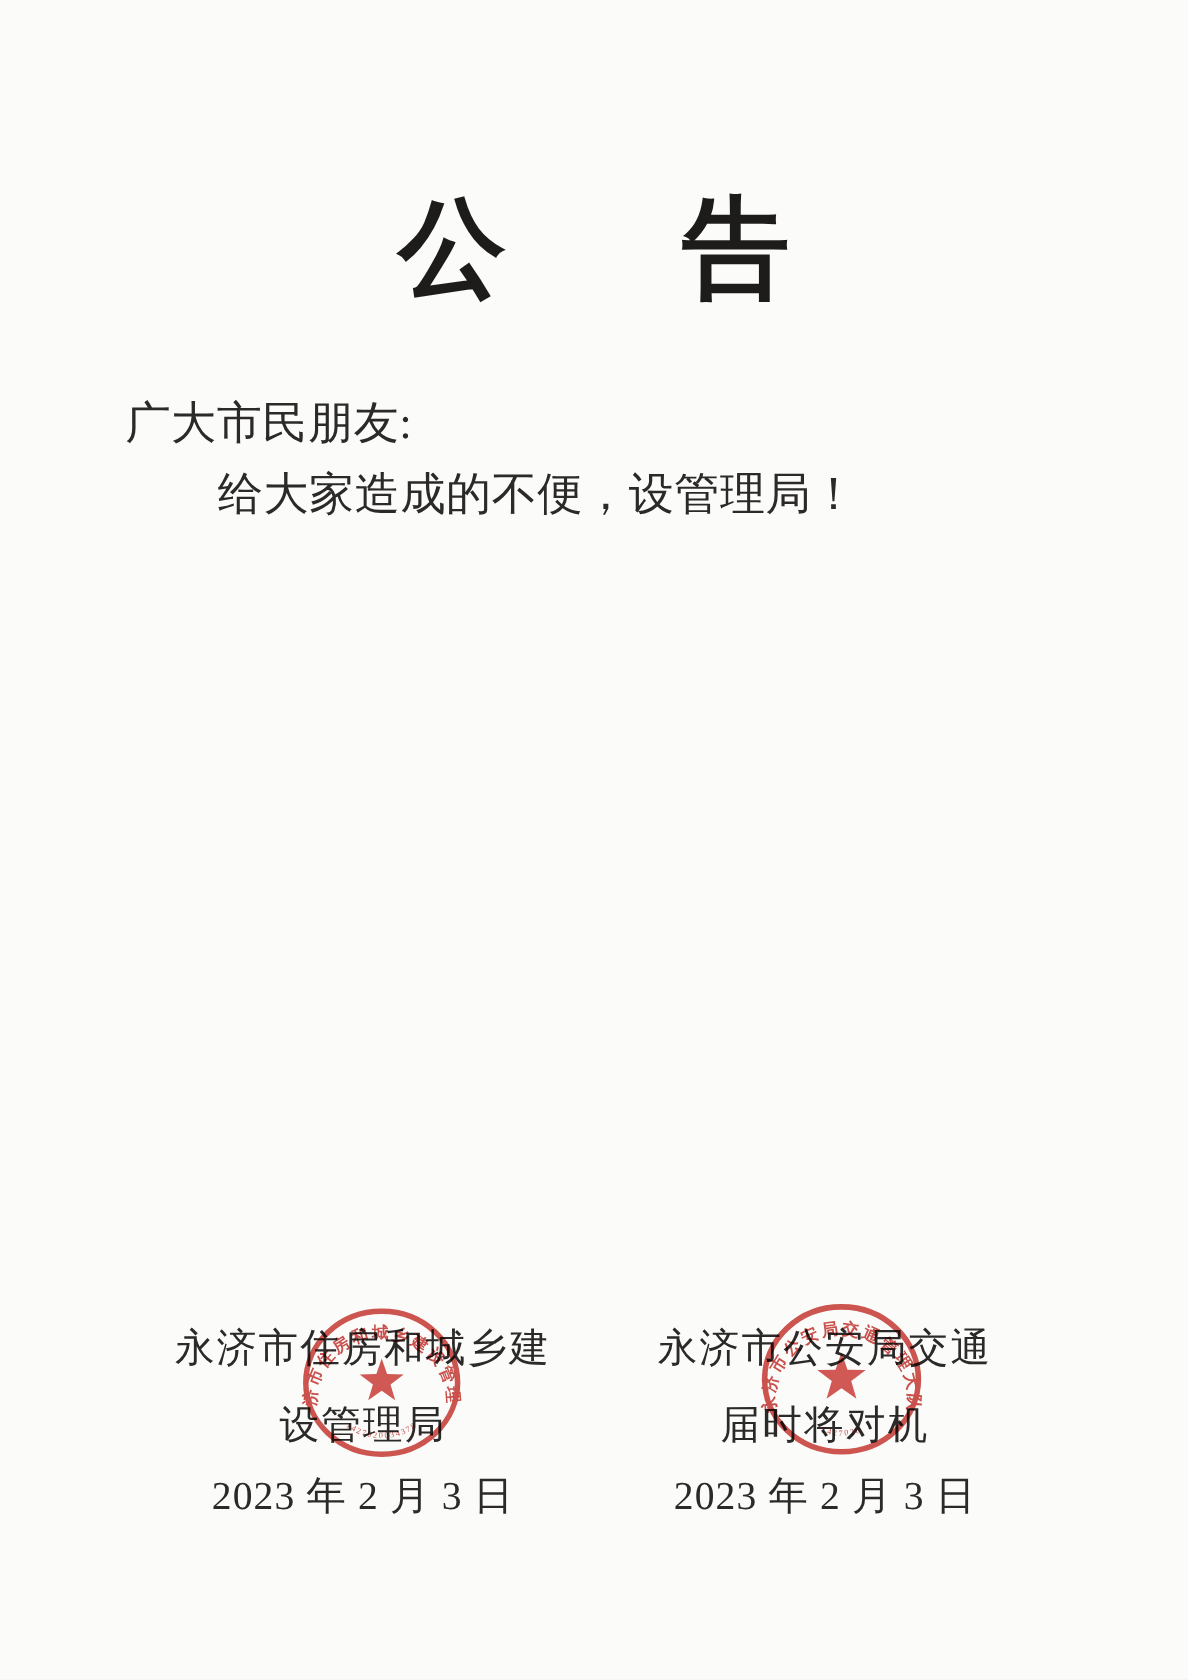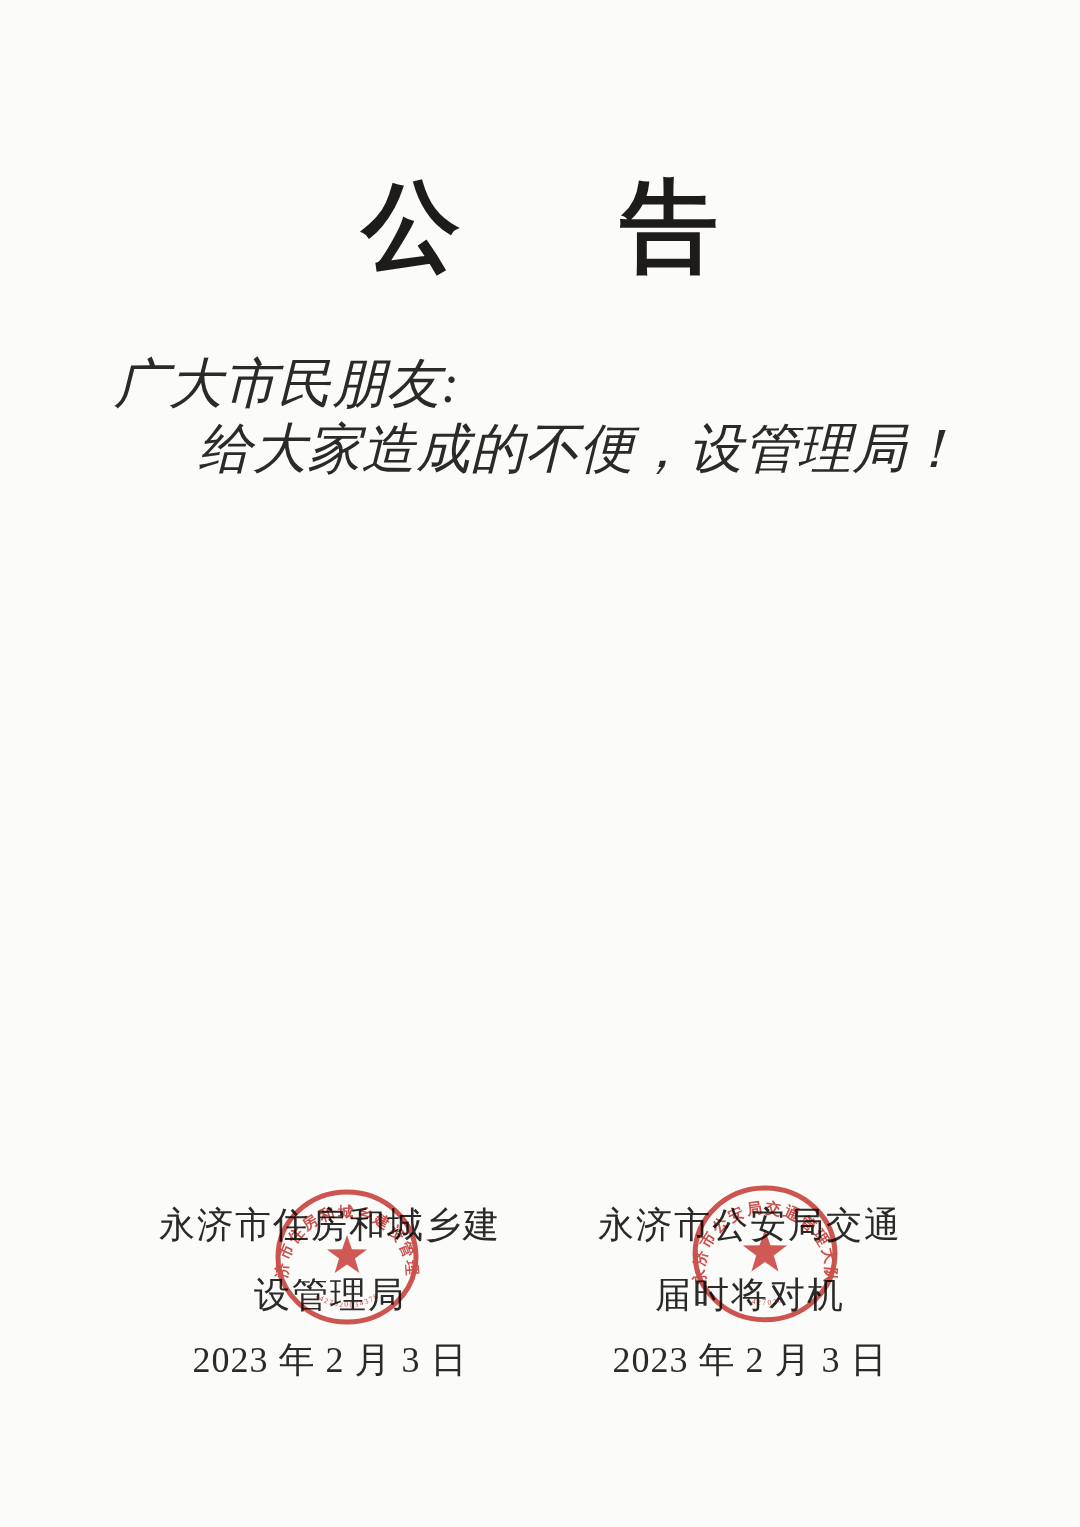--- a/index.html
+++ b/index.html
@@ -29,26 +29,25 @@
     font-weight:700;
     color:#1d1c1a;
     letter-spacing:0;
   }
   
   .body-text{
     position:absolute;
     top:352px;
     left:114px;
     width:852px;
-    font-size:54px;
+    font-size:41px;
     line-height:65px;
     letter-spacing:0.5px;
     text-align:justify;
     color:#2b2a28;
-    font-style:italic;
   }
   .body-text p{margin:0;}
   .para{text-indent:84px;}
   
   .sig-block{
     position:absolute;
     width:440px;
     text-align:center;
     font-size:36px;
     color:#2b2a28;

